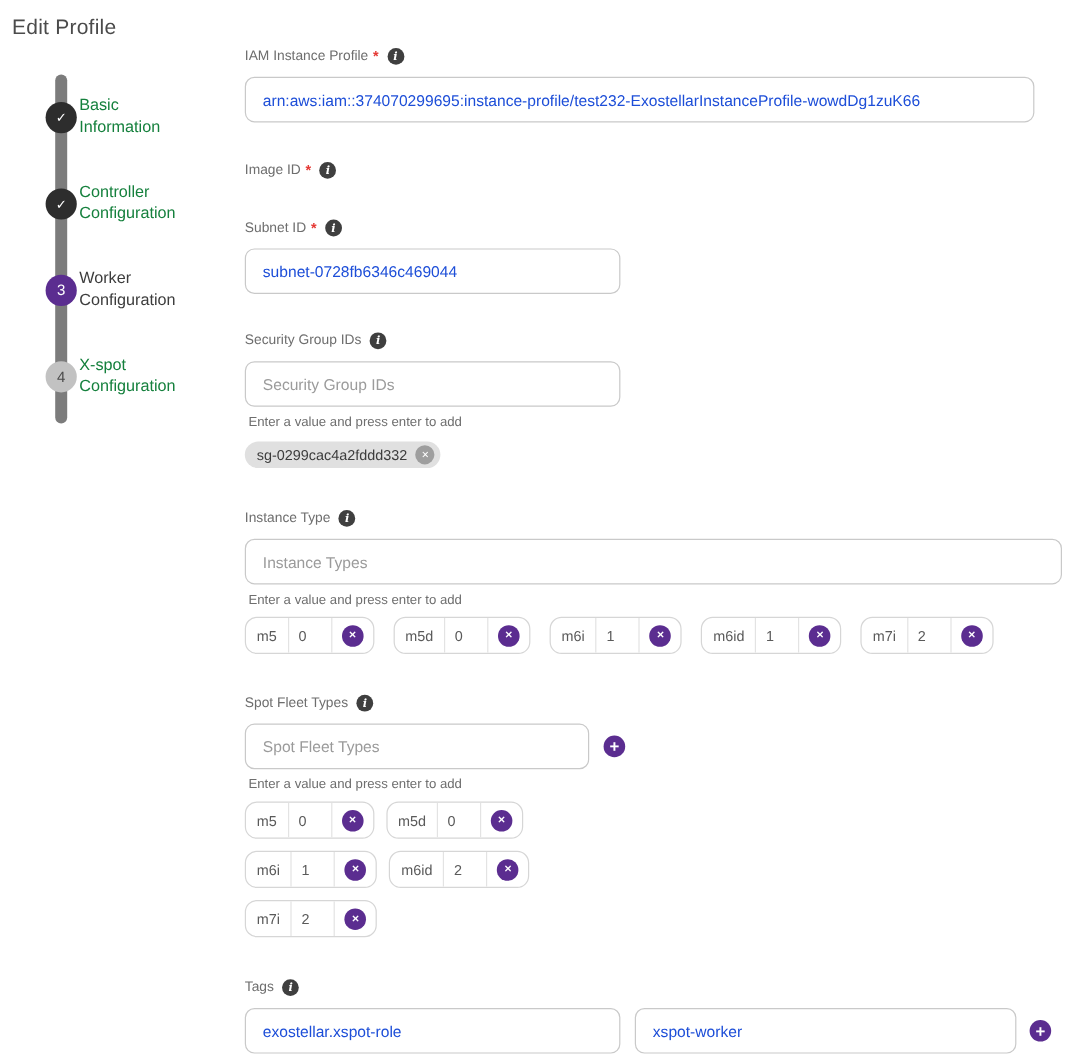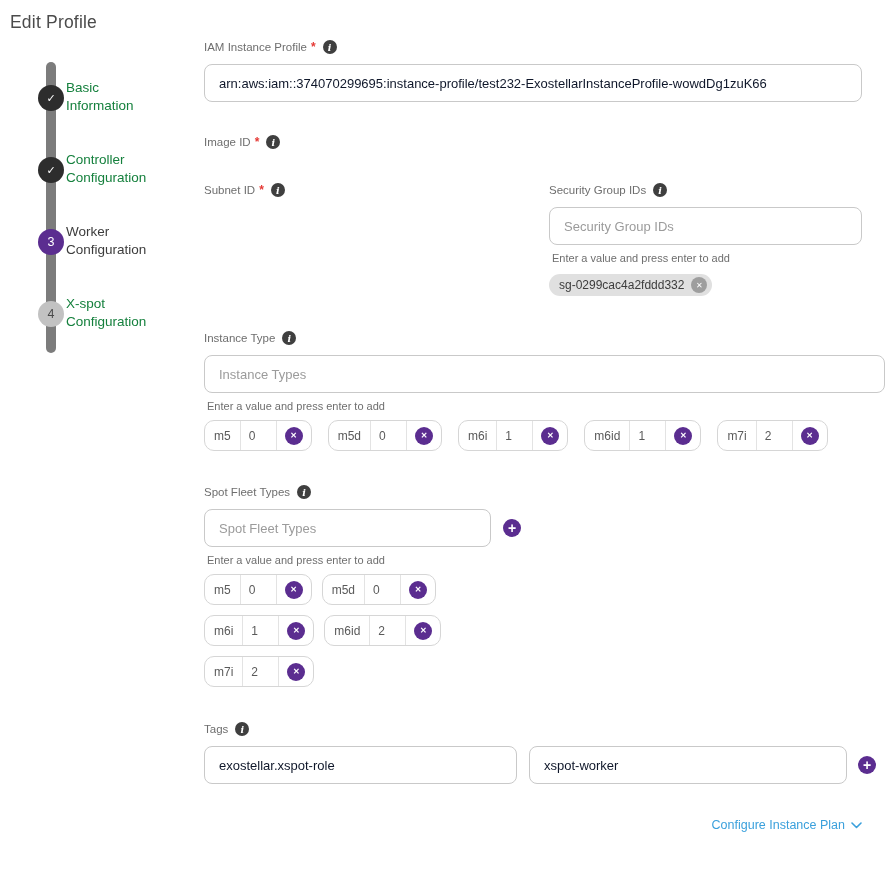--- a/index.html
+++ b/index.html
@@ -28,27 +28,27 @@
   .label-row { display:flex; align-items:center; font-size:11.5px; color:#6e6e6e; margin-bottom:10px; }
   .asterisk { color:#e53935; font-size:12px; margin-left:4px; font-weight:bold; }
   .info-icon {
     width:14px; height:14px; border-radius:50%; background:#3f3f3f; color:#fff;
     display:inline-flex; align-items:center; justify-content:center;
     font-size:9.5px; font-weight:bold; font-family:"DejaVu Serif", serif; font-style:italic;
     margin-left:7px; cursor:pointer; flex:0 0 auto;
   }
   .tb {
     border:1px solid #c9c9c9; border-radius:8px; height:38px; width:100%;
-    font-family:"Liberation Sans", sans-serif; font-size:13px; color:#0f172a;
+    font-family:"Liberation Sans", sans-serif; font-size:13px; color:#1d4ed8;
     padding:0 14px; outline:none; background:#fff;
   }
   .tb::placeholder { color:#9b9b9b; opacity:1; }
   .sect-iam   { margin-top:0; }
   .sect-image { margin-top:33px; }
-  .sect-row2  { margin-top:34px; display:flex; gap:32px; }
+  .sect-row2  { margin-top:34px; display:flex; gap:32px;flex-direction:column; }
   .col313 { width:313px; }
   .helper { font-size:11px; color:#6e6e6e; margin:7px 0 0 3px; }
   .gray-chip {
     display:inline-flex; align-items:center; gap:7px; background:#e0e0e0; border-radius:12px;
     padding:3px 5px 3px 10px; font-size:12px; color:#3c3c3c; margin-top:10px;
   }
   .gray-x {
     width:16px; height:16px; border-radius:50%; background:#9e9e9e; color:#fff;
     display:flex; align-items:center; justify-content:center; font-size:8px; cursor:pointer;
   }
@@ -146,20 +146,21 @@
     </div>
   </div>
 
   <div class="sect-row2">
     <div class="col313">
       <div class="label-row">
         <span>Subnet ID</span>
         <span class="asterisk">*</span>
         <span class="info-icon">i</span>
       </div>
+      <input class="tb" type="text" value="subnet-0728fb6346c469044" style="">
     </div>
     <div class="col313">
       <div class="label-row">
         <span>Security Group IDs</span>
         <span class="info-icon">i</span>
       </div>
       <input class="tb" type="text" placeholder="Security Group IDs" style="">
       <div class="helper">Enter a value and press enter to add</div>
       <div class="gray-chip">
         <span>sg-0299cac4a2fddd332</span>

